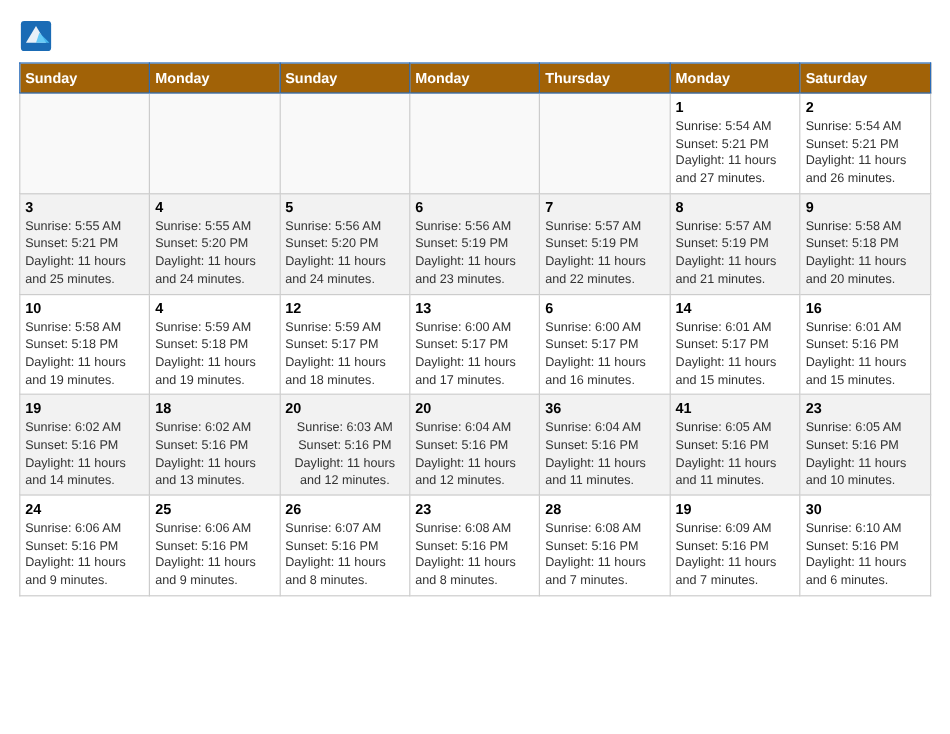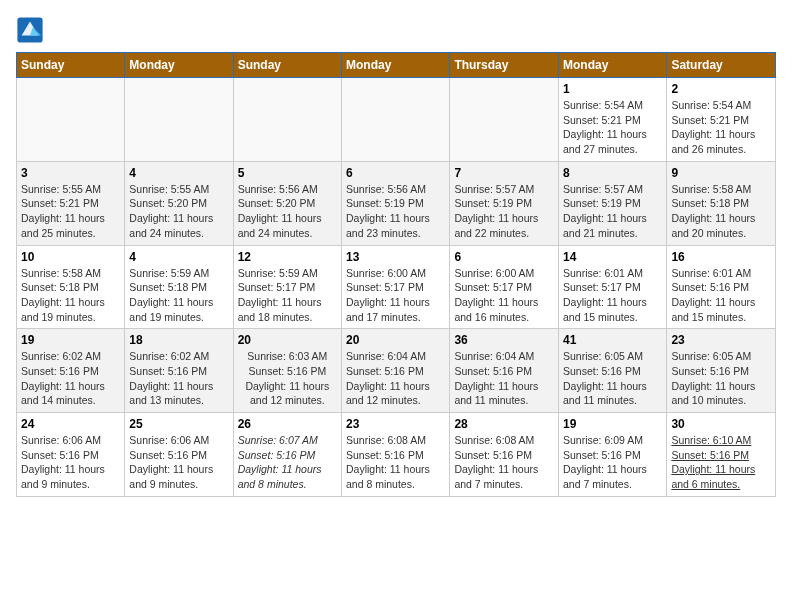--- a/index.html
+++ b/index.html
@@ -313,21 +313,21 @@
         </td>
         <td>
           <div class="day-number">25</div>
           <div class="day-info" style="white-space: pre-line;">Sunrise: 6:06 AM
 Sunset: 5:16 PM
 Daylight: 11 hours
 and 9 minutes.</div>
         </td>
         <td>
           <div class="day-number">26</div>
-          <div class="day-info" style="white-space: pre-line; font-style: italic;">Sunrise: 6:07 AM
+          <div class="day-info" style="white-space: pre-line;">Sunrise: 6:07 AM
 Sunset: 5:16 PM
 Daylight: 11 hours
 and 8 minutes.</div>
         </td>
         <td>
           <div class="day-number">23</div>
           <div class="day-info" style="white-space: pre-line;">Sunrise: 6:08 AM
 Sunset: 5:16 PM
 Daylight: 11 hours
 and 8 minutes.</div>
@@ -341,20 +341,20 @@
         </td>
         <td>
           <div class="day-number">19</div>
           <div class="day-info" style="white-space: pre-line;">Sunrise: 6:09 AM
 Sunset: 5:16 PM
 Daylight: 11 hours
 and 7 minutes.</div>
         </td>
         <td>
           <div class="day-number">30</div>
-          <div class="day-info" style="white-space: pre-line; text-decoration: underline;">Sunrise: 6:10 AM
+          <div class="day-info" style="white-space: pre-line;">Sunrise: 6:10 AM
 Sunset: 5:16 PM
 Daylight: 11 hours
 and 6 minutes.</div>
         </td>
       </tr>
     </tbody>
 </table>
 
 </body></html>

